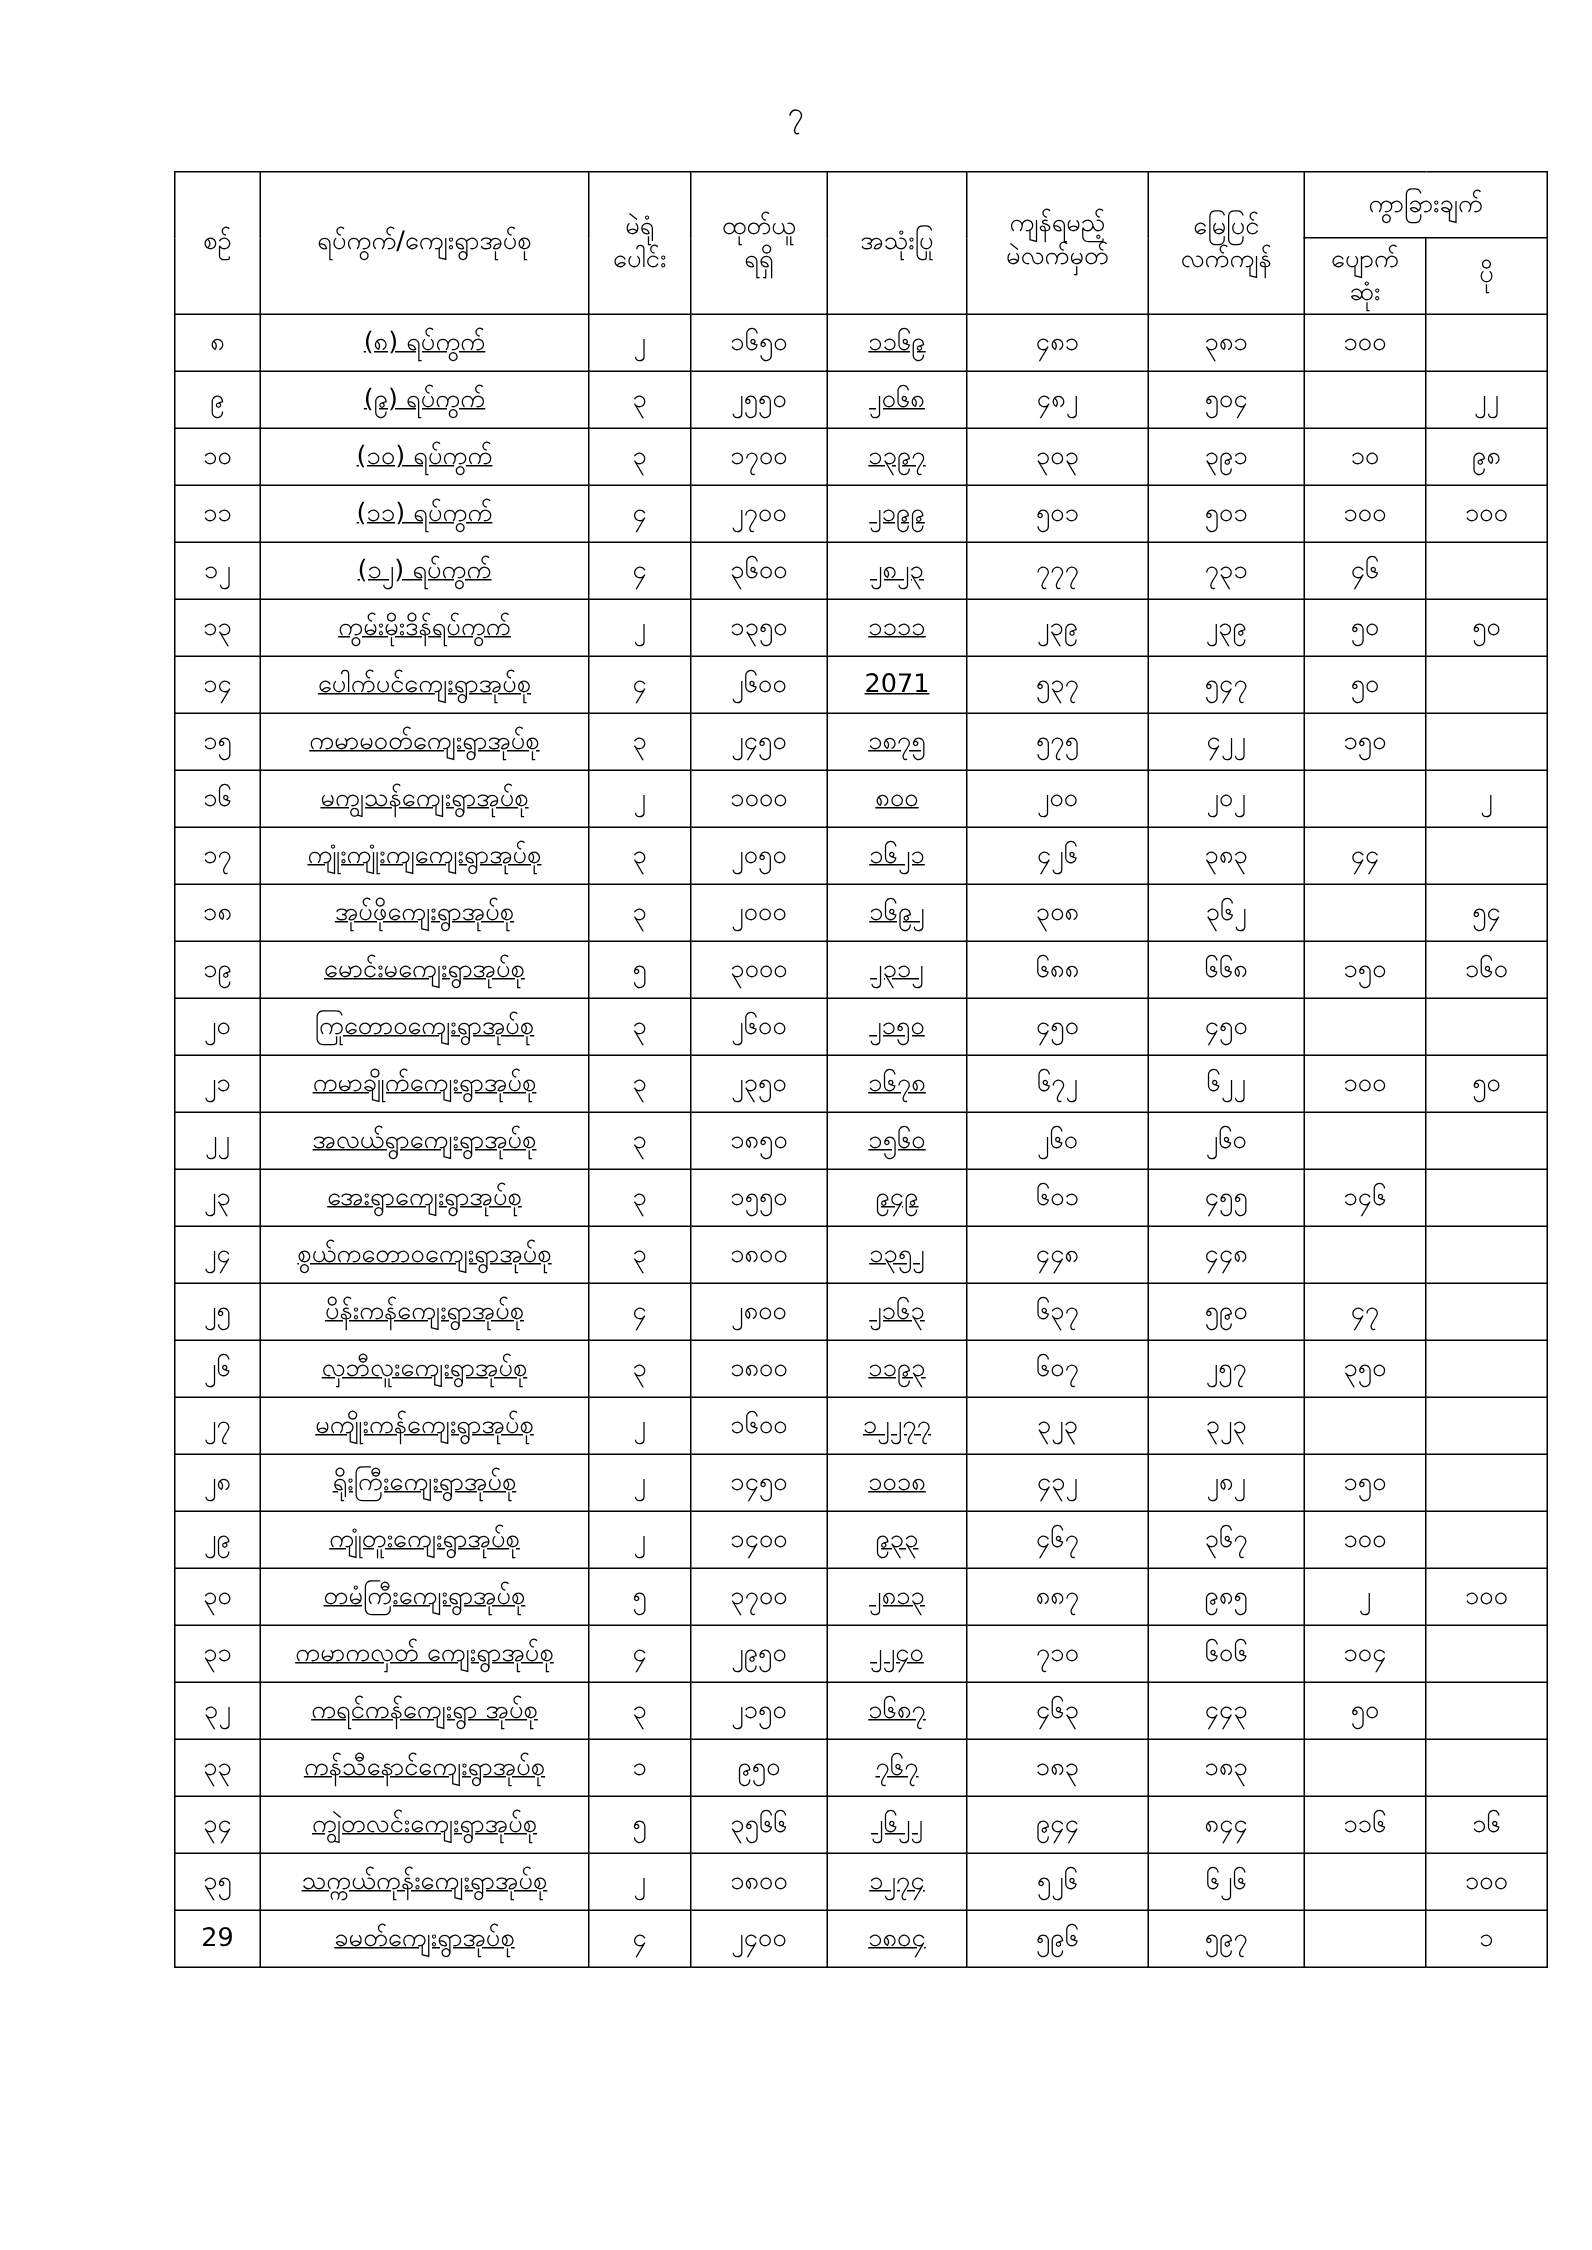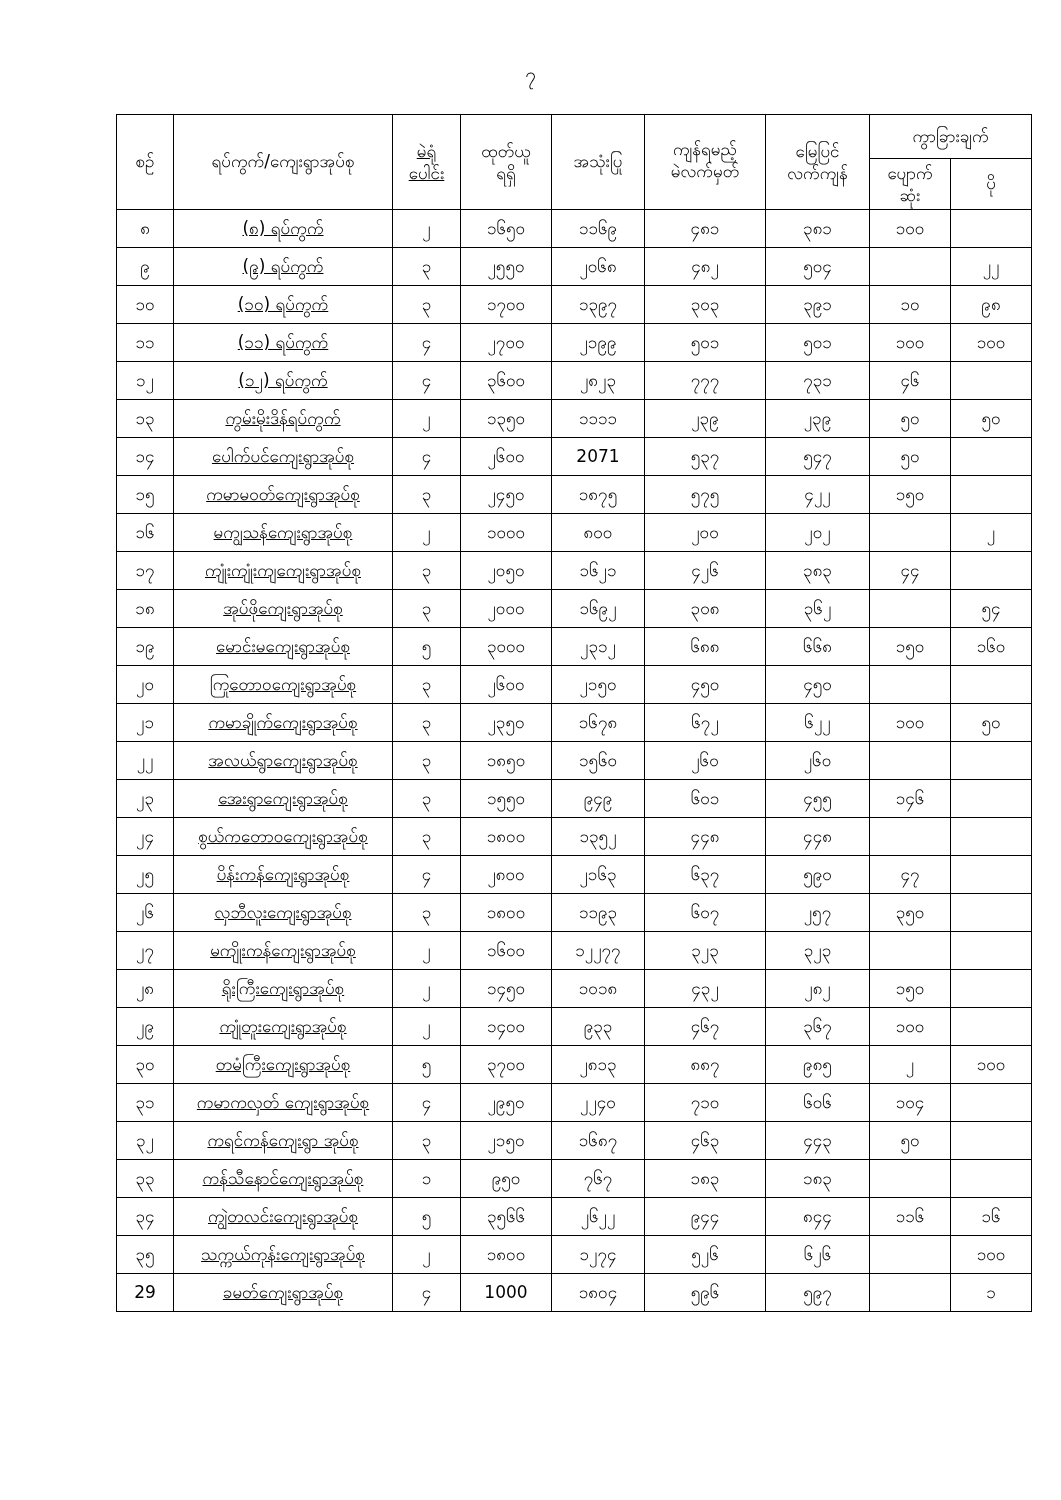--- a/index.html
+++ b/index.html
@@ -60,29 +60,29 @@
   td.c-name {
     width: 214px;
     text-align: left;
     padding-left: 12px;
     white-space: nowrap;
     overflow: hidden;
     text-decoration: underline;
   }
   td.c-num { width: 63px; }
   td.c-out { width: 86px; }
-  td.c-use { width: 88px; }
+  td.c-use { width: 88px; text-decoration: underline; }
   td.c-left { width: 116px; }
   td.c-ground { width: 99px; }
   td.c-miss { width: 86px; }
   td.c-extra { width: 71px; }
 
   th.h-no { width: 52px; }
   th.h-name { width: 214px; }
-  th.h-num { width: 63px; text-decoration: underline; }
+  th.h-num { width: 63px; }
   th.h-out { width: 86px; }
   th.h-use { width: 88px; }
   th.h-left { width: 116px; font-family: Liberation Mono, monospace; }
   th.h-ground { width: 99px; }
   th.h-diff { width: 157px; }
   th.h-miss { width: 86px; }
   th.h-extra { width: 71px; }
 </style>
 </head>
 <body>
@@ -430,21 +430,21 @@
             <td class="c-use">၁၂၇၄</td>
             <td class="c-left">၅၂၆</td>
             <td class="c-ground">၆၂၆</td>
             <td class="c-miss"></td>
             <td class="c-extra">၁၀၀</td>
           </tr>
           <tr>
             <td class="c-no">29</td>
             <td class="c-name">ခမတ်ကျေးရွာအုပ်စု</td>
             <td class="c-num">၄</td>
-            <td class="c-out">1000</td>
+            <td class="c-out">၂၄၀၀</td>
             <td class="c-use">၁၈၀၄</td>
             <td class="c-left">၅၉၆</td>
             <td class="c-ground">၅၉၇</td>
             <td class="c-miss"></td>
             <td class="c-extra">၁</td>
           </tr>
         </tbody>
     </table>
   </div>
 

